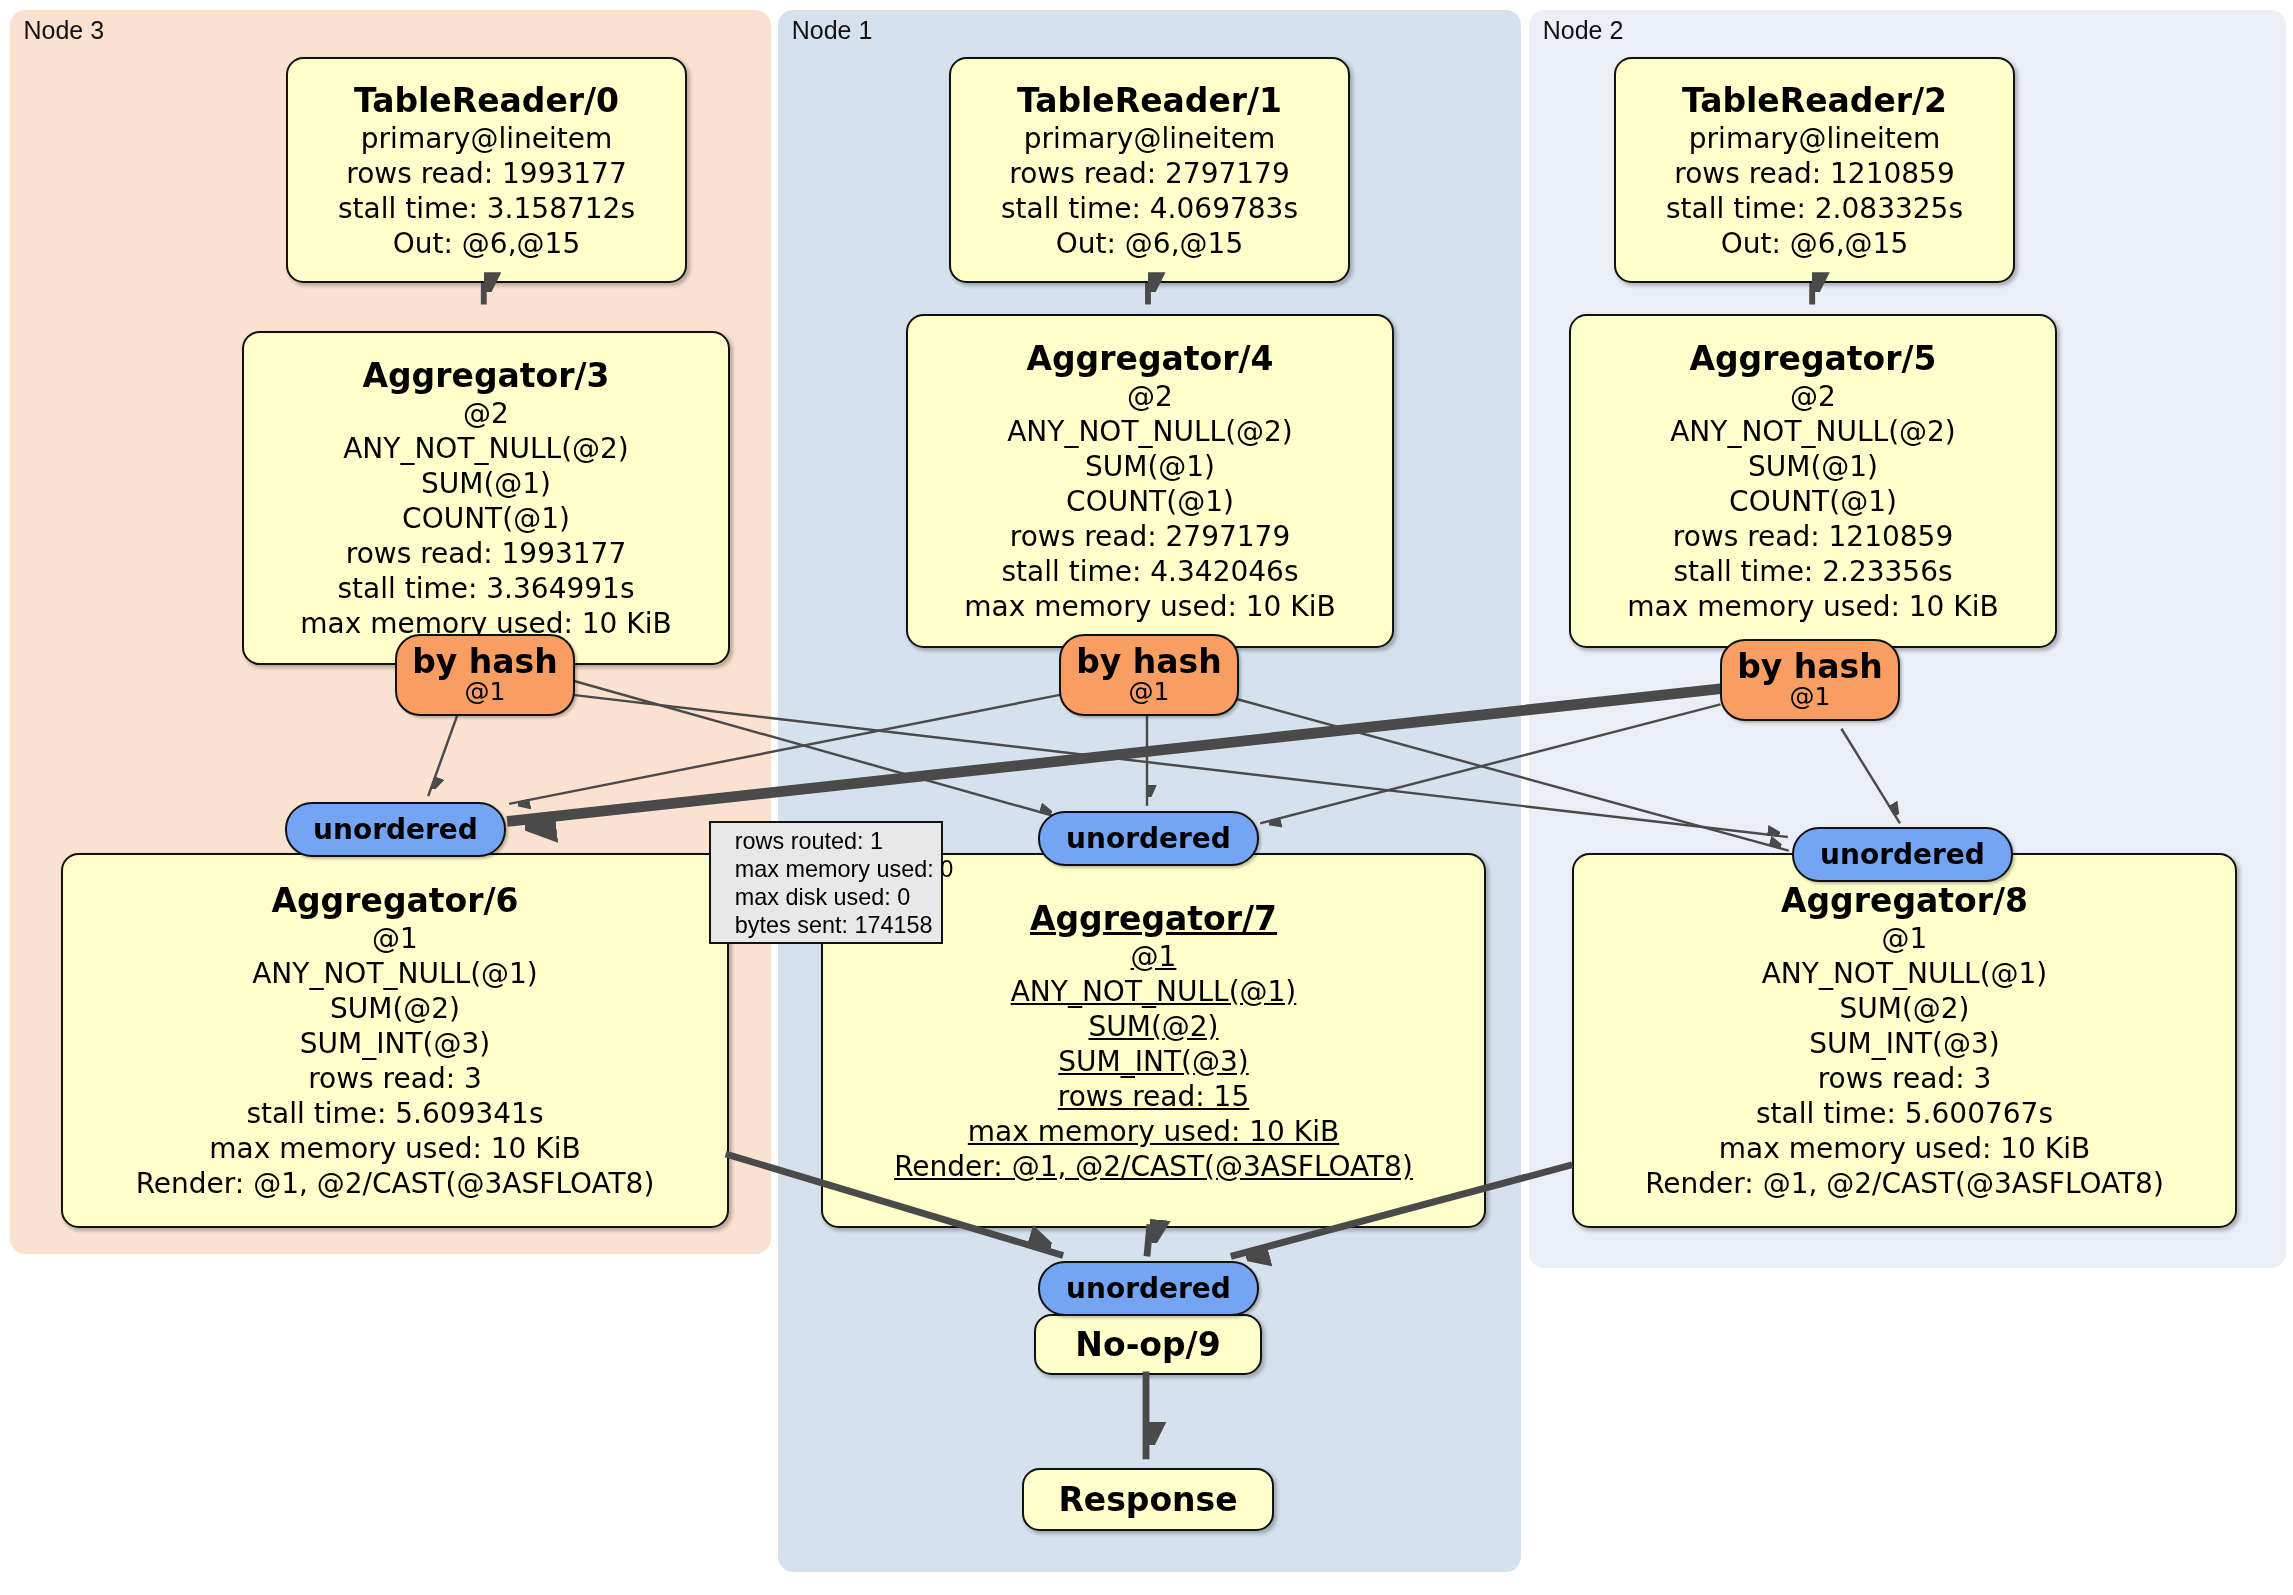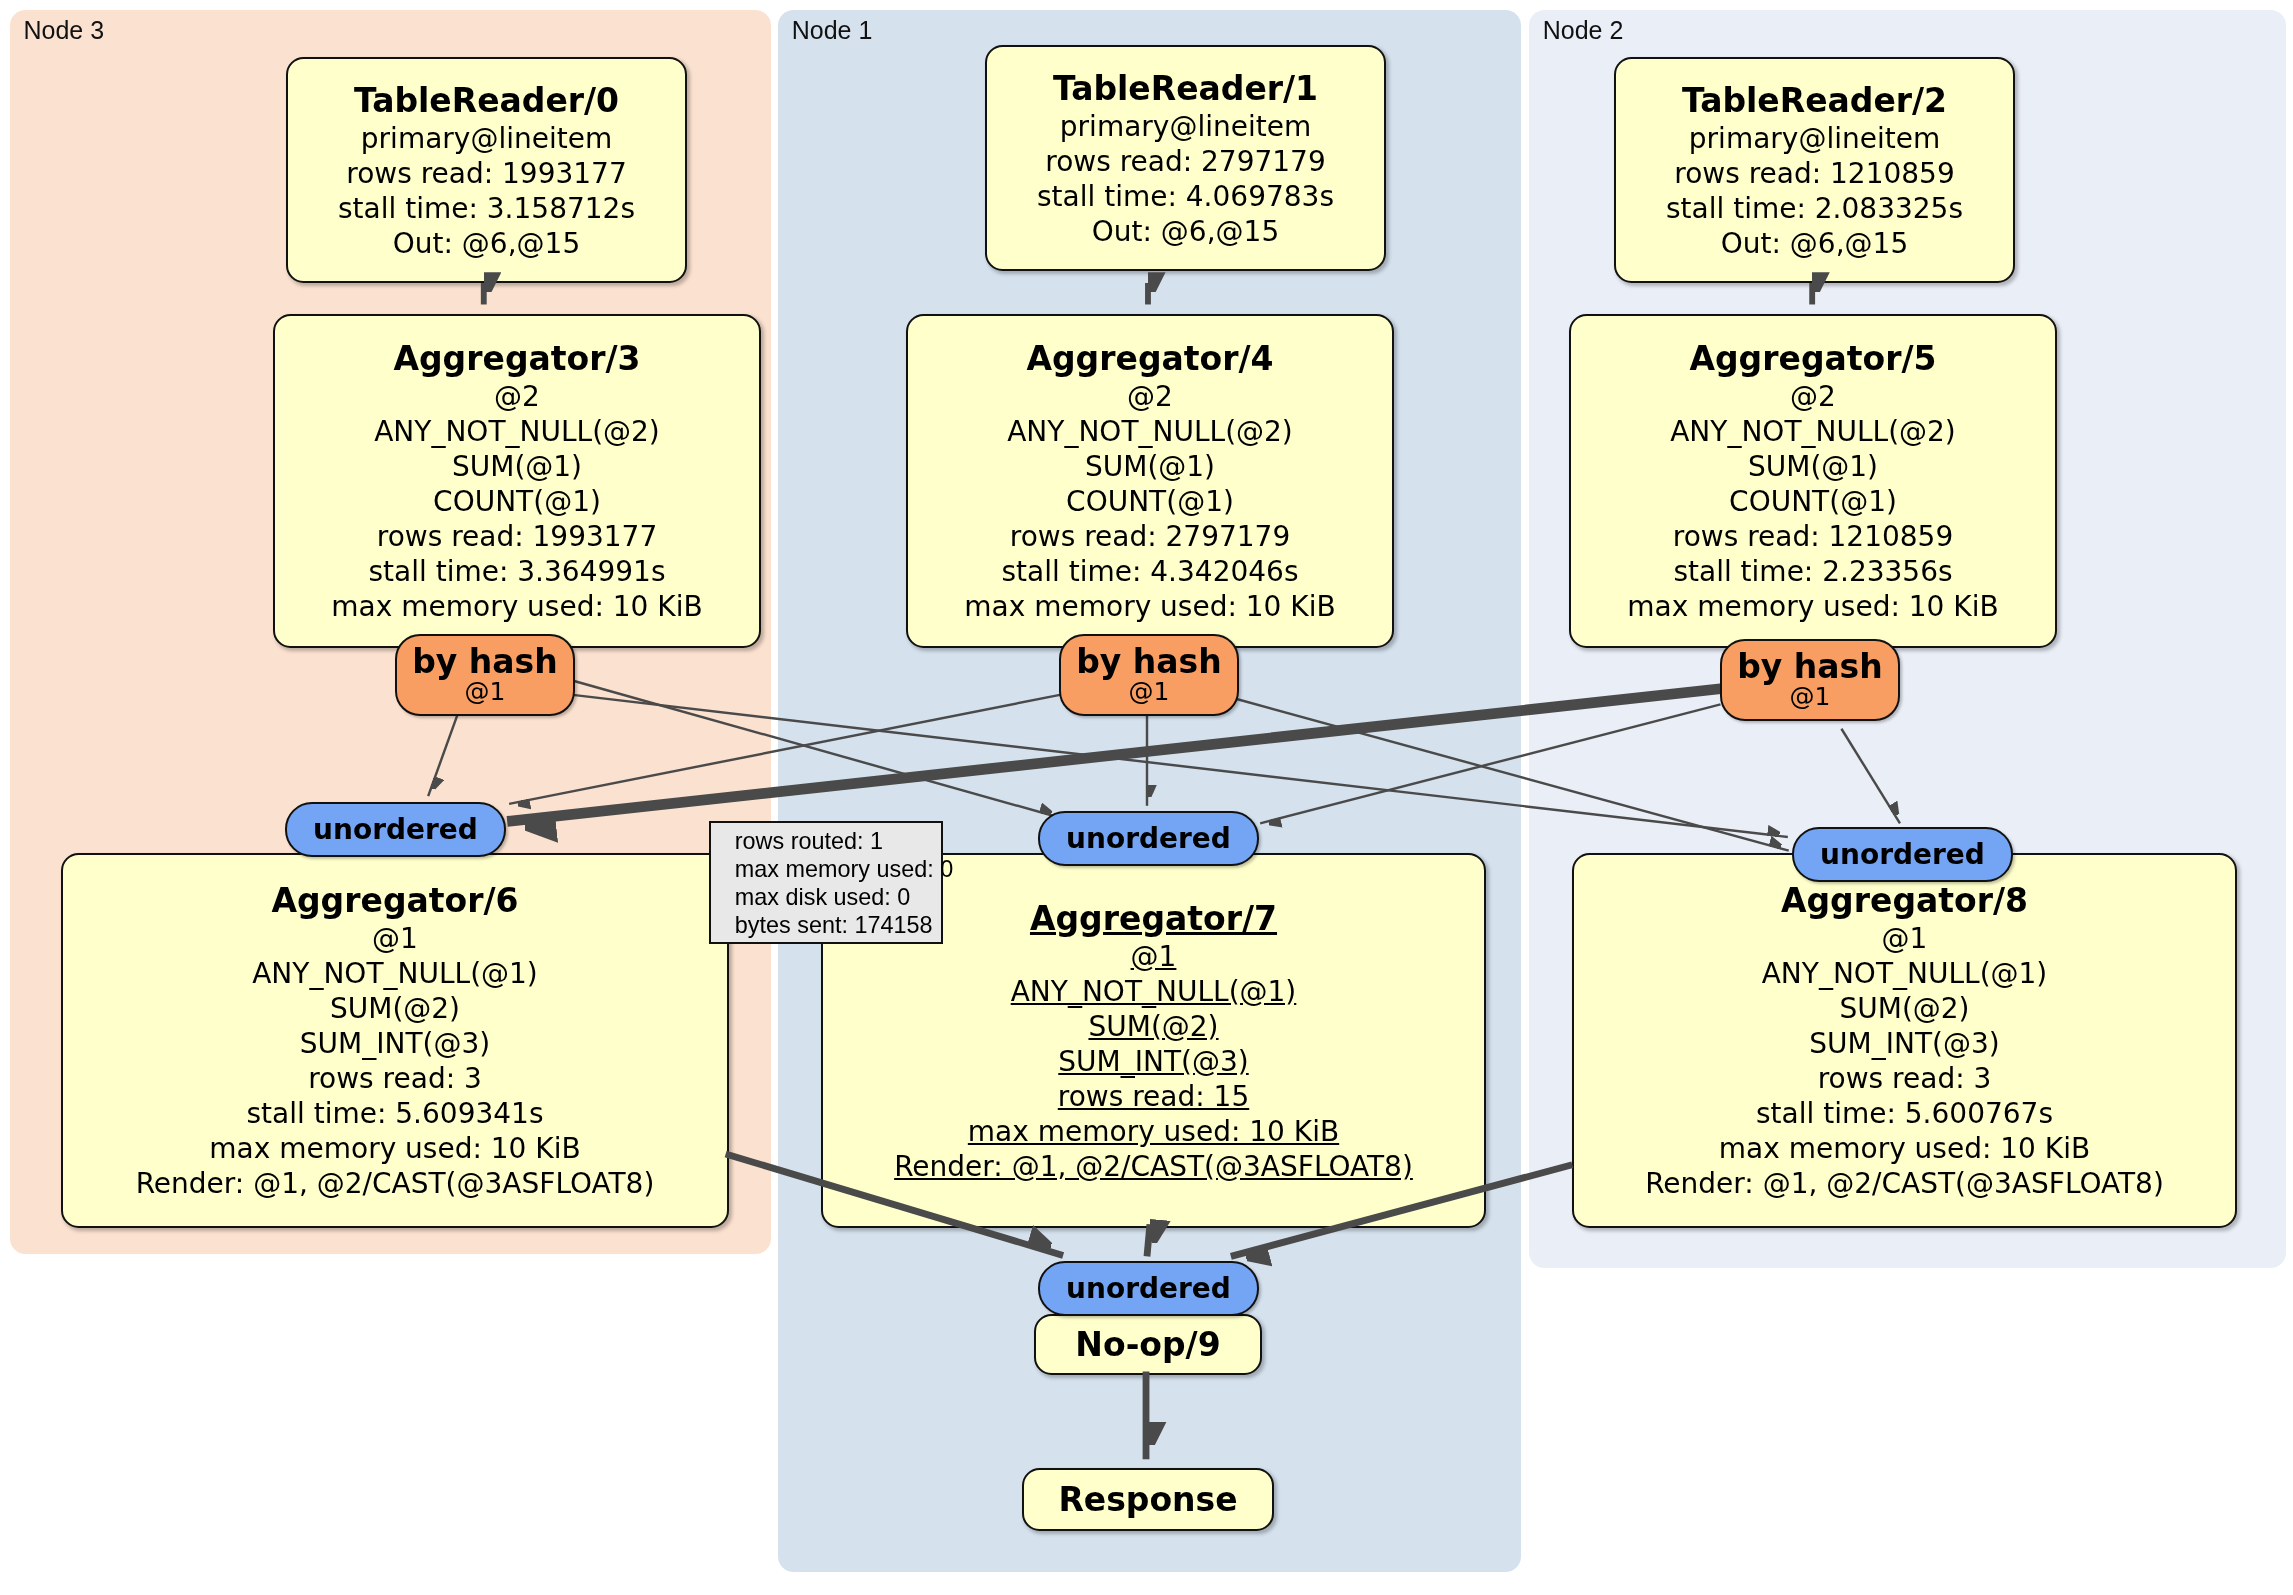--- a/index.html
+++ b/index.html
@@ -13,23 +13,23 @@
   #panel-node2{left:1529px;top:9.8px;width:757px;height:1258px;background:var(--c-node2_bg);}
 
   .proc{position:absolute;background:var(--c-processor_bg);border:2.9px solid #111;
         border-radius:17.6px;display:flex;flex-direction:column;align-items:center;
         justify-content:center;box-shadow:2.9px 2.9px 3.9px rgba(0,0,0,0.25);z-index:2;
         text-align:center;color:#000;}
   .proc .title{font-weight:bold;font-size:33px;line-height:41px;}
   .proc .bline{font-size:28px;line-height:35px;white-space:nowrap;}
 
   #tr0{left:286px;top:57px;width:397px;height:222px;}
-  #tr1{left:949px;top:45px;width:397px;height:222px;margin-left:36px;}
+  #tr1{left:949px;top:57px;width:397px;height:222px;}
   #tr2{left:1614px;top:57px;width:397px;height:222px;}
-  #agg3{left:242px;top:314px;width:484px;height:330px;margin-left:31px;}
+  #agg3{left:242px;top:331px;width:484px;height:330px;}
   #agg4{left:906px;top:314px;width:484px;height:330px;}
   #agg5{left:1569px;top:314px;width:484px;height:330px;}
   #agg6{left:61px;top:853px;width:664px;height:371px;}
   #agg7{left:821px;top:853px;width:661px;height:371px;text-decoration:underline;}
   #agg8{left:1572px;top:853px;width:661px;height:371px;}
   #noop{left:1034px;top:1314px;width:224px;height:57px;}
   #response{left:1022px;top:1468px;width:248px;height:59px;}
 
   .router{position:absolute;background:var(--c-router_bg);border:2.9px solid #111;
           border-radius:25px;display:flex;flex-direction:column;align-items:center;

